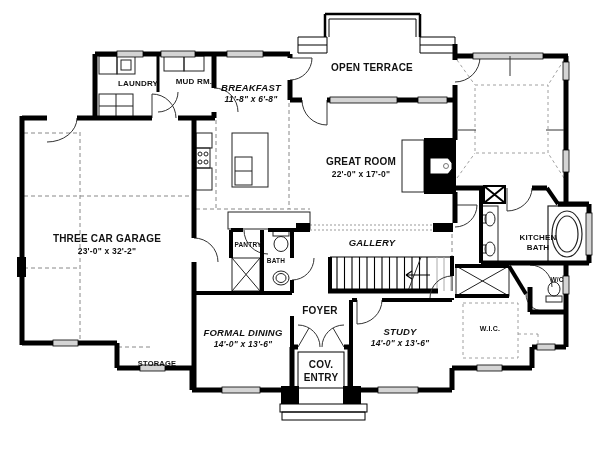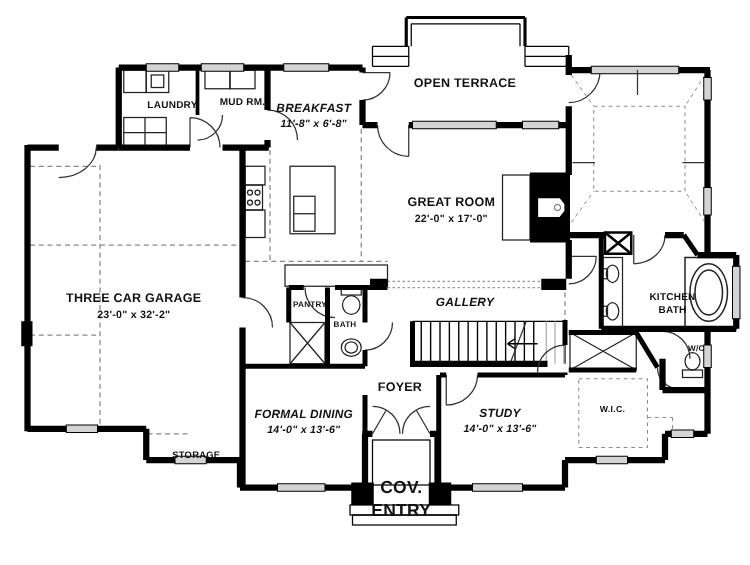--- a/index.html
+++ b/index.html
@@ -9,21 +9,21 @@
   }
   .plan-stage svg{position:absolute;left:0;top:0;}
   .lbl{
     position:absolute;transform:translate(-50%,-50%);
     text-align:center;white-space:nowrap;color:#111;
     font-weight:bold;line-height:1.25;letter-spacing:.2px;
   }
   .lbl .dm{font-weight:bold;}
   .sz10{font-size:10px;}
   .sz95{font-size:9.5px;font-style:italic;}
-  .sz9{font-size:14px;margin-top:28px;}
+  .sz9{font-size:10px;}
   .sz85 .dm,.dm{font-size:8.5px;}
   .sz8{font-size:8px;margin-left:12px;}
   .sz75{font-size:7.5px;}
   .sz7{font-size:7px;}
   .sz65{font-size:6.5px;}
 </style>
 </head>
 <body>
 
 <div class="plan-stage">

